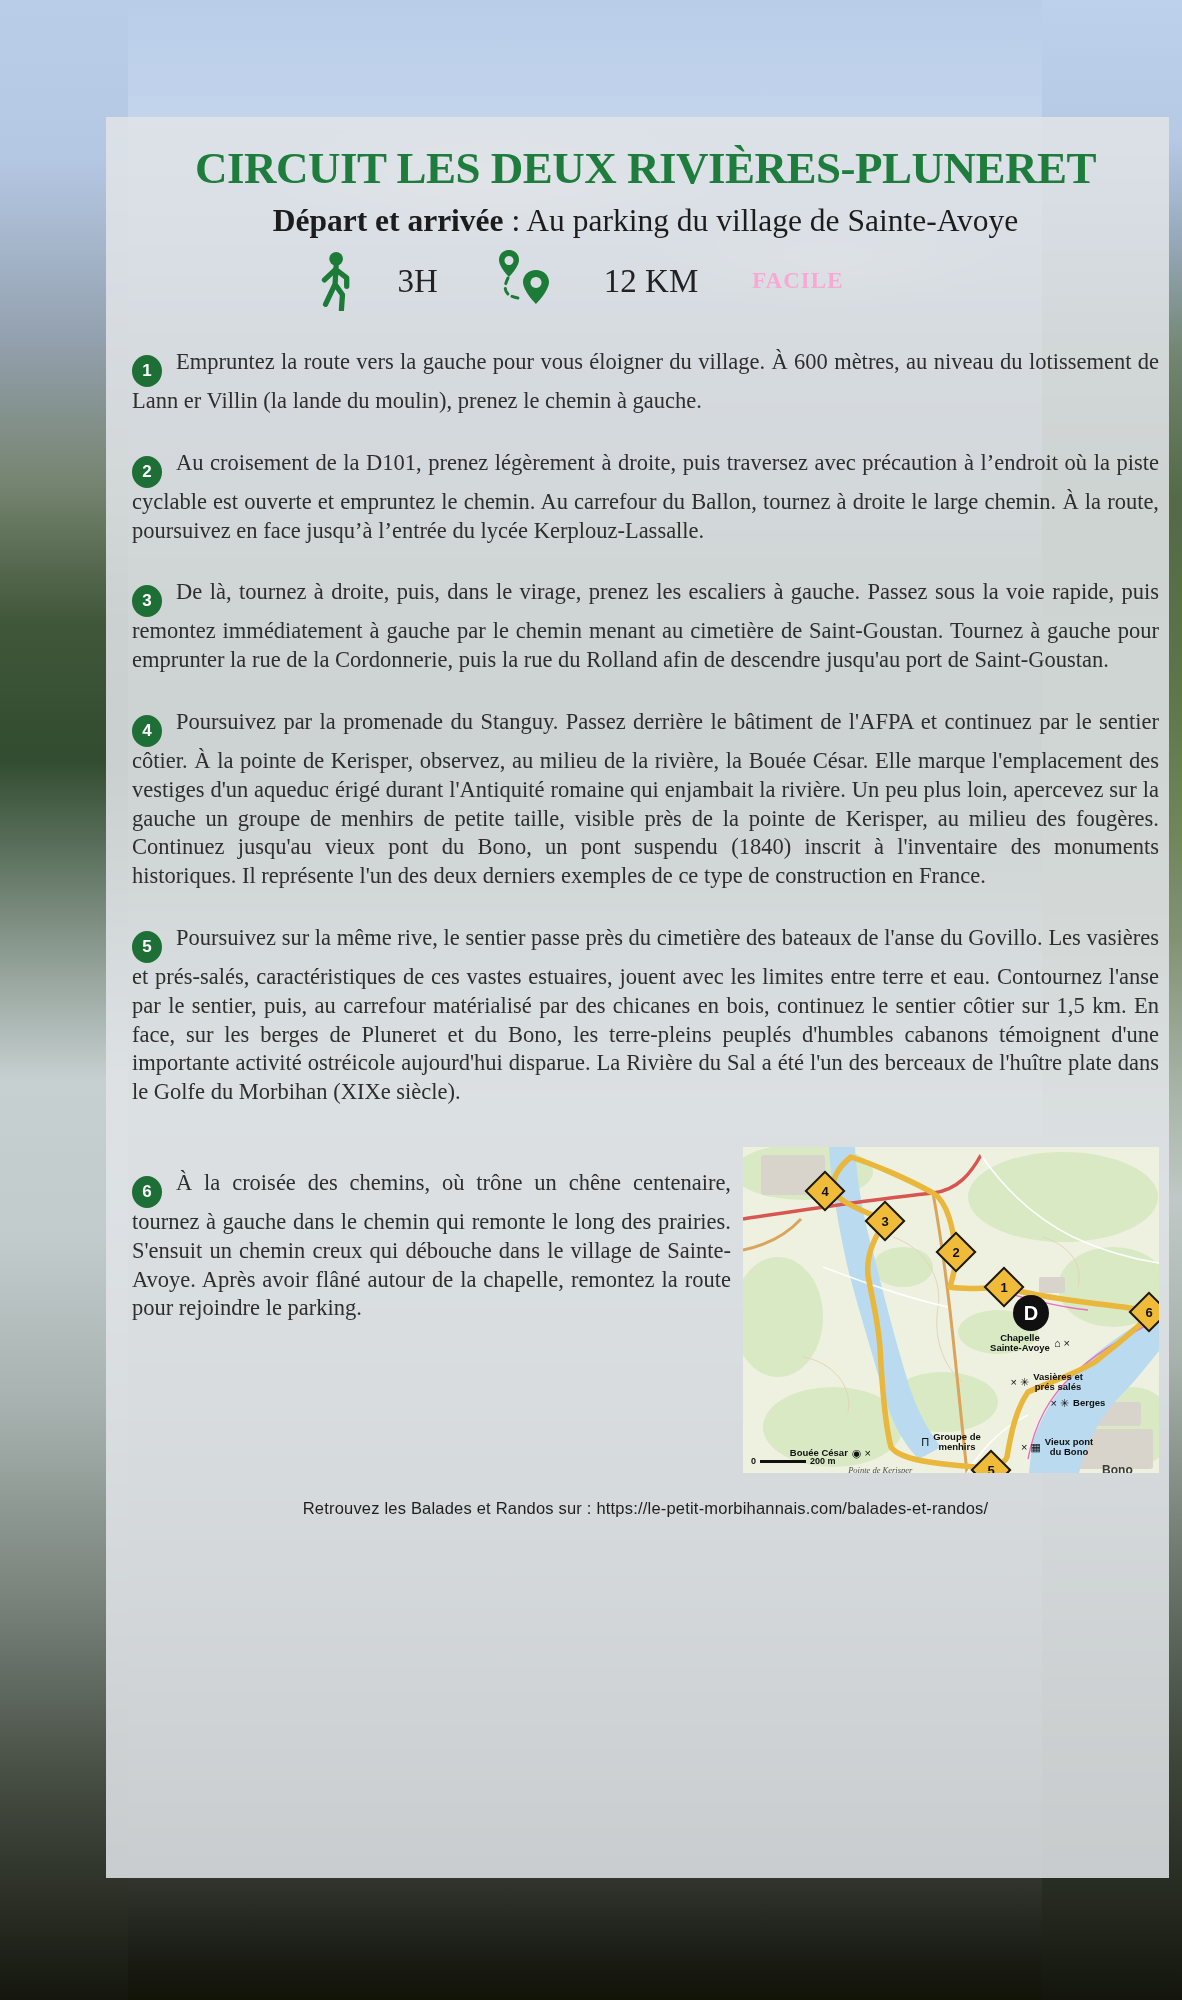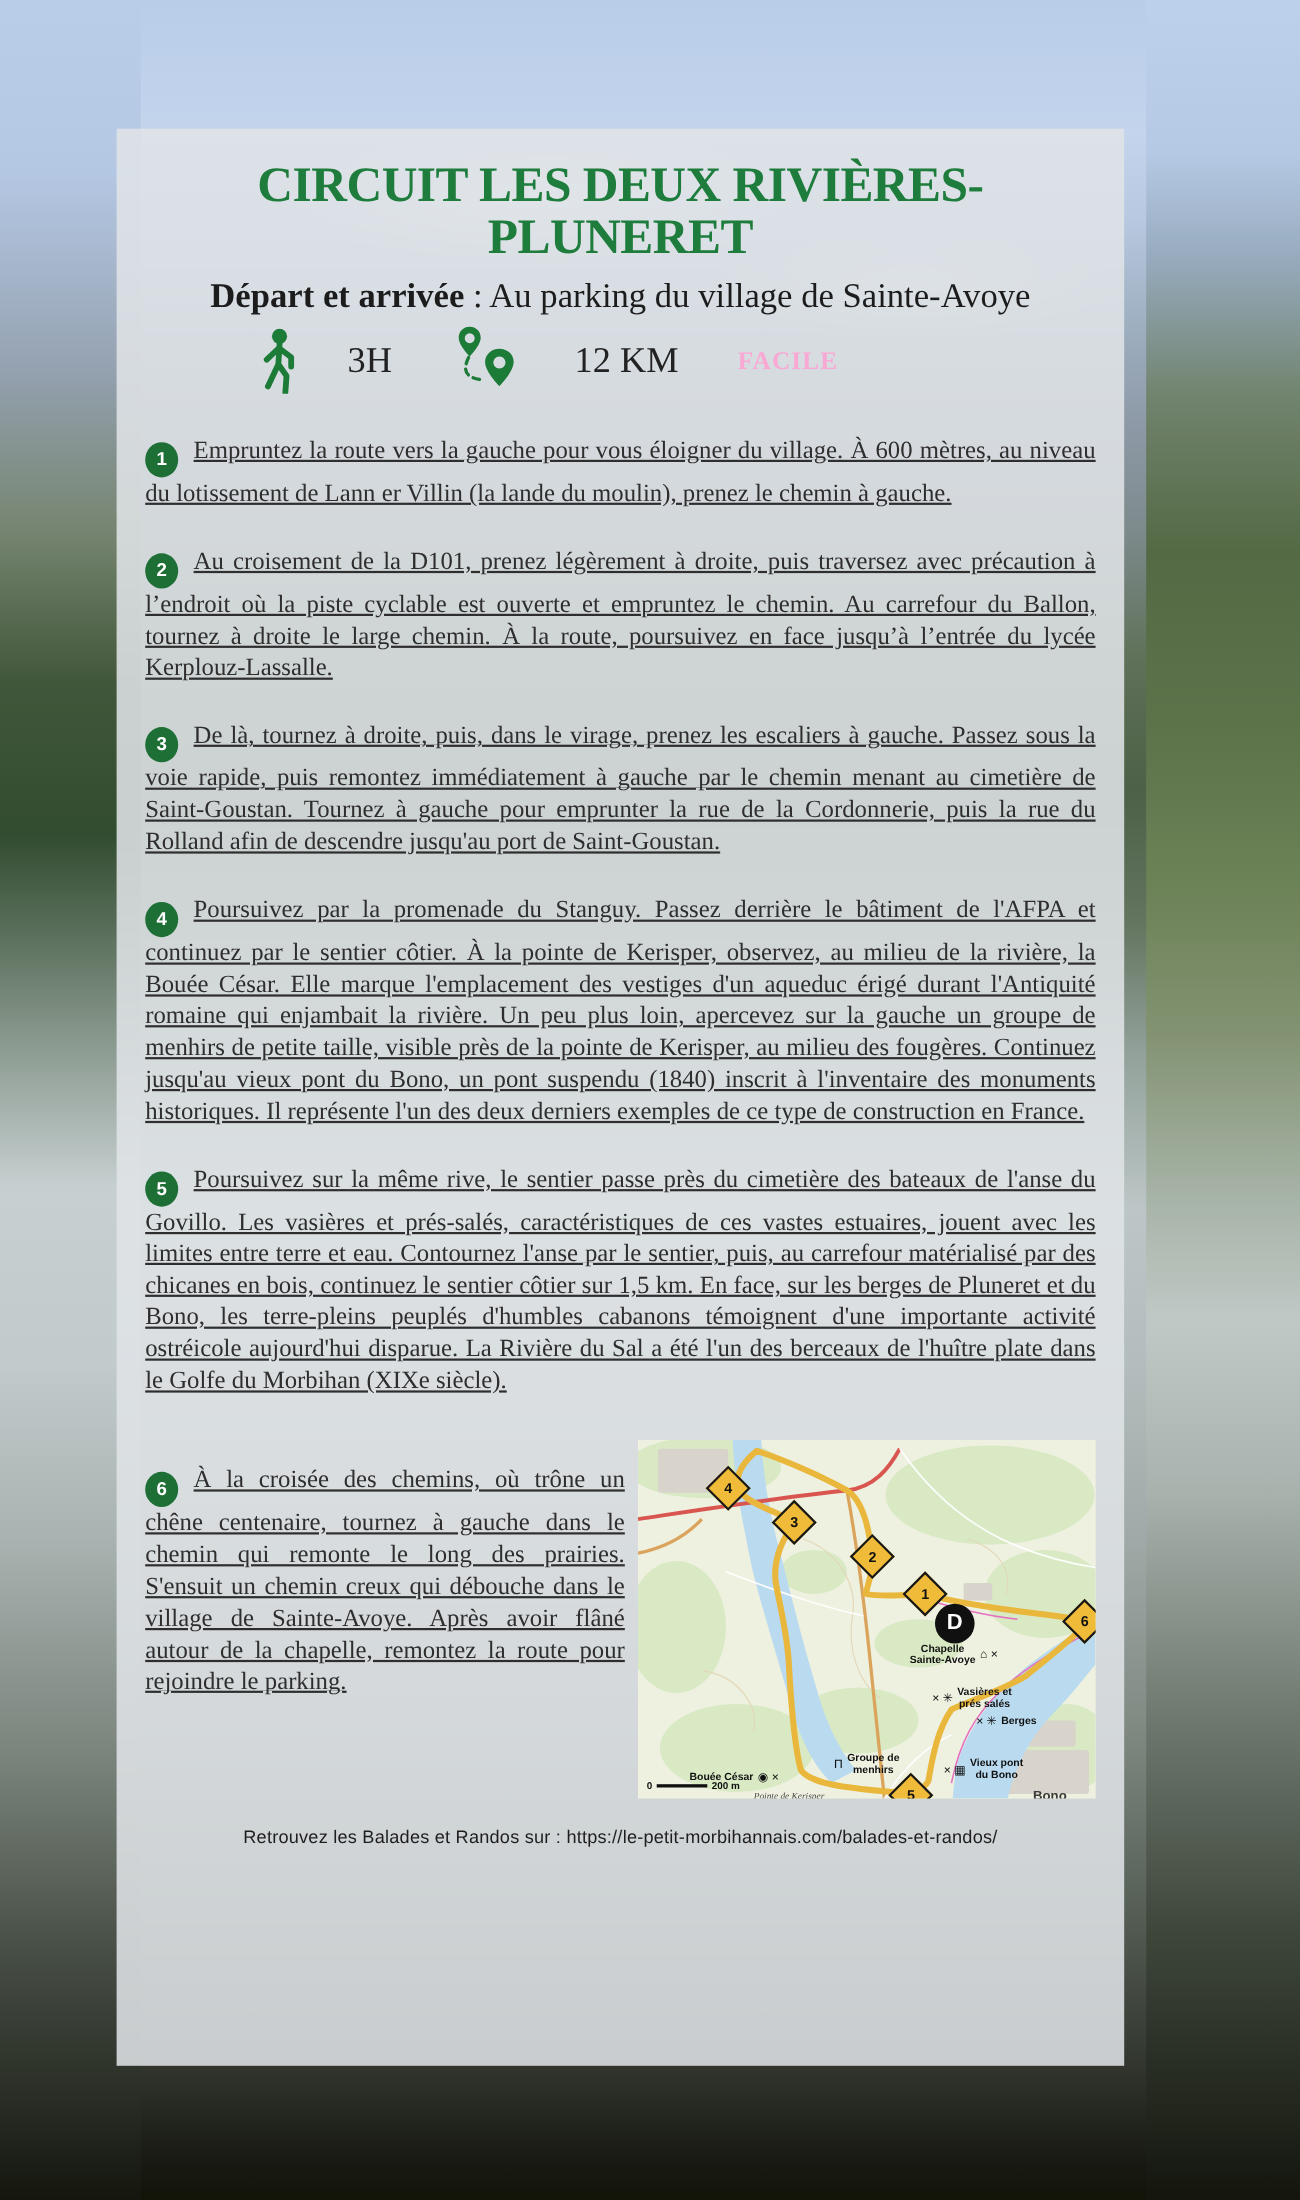--- a/index.html
+++ b/index.html
@@ -16,34 +16,34 @@
       #363b33 93%, #191b14 98%, #131408 100%);}
   .photo::before{content:"";position:absolute;inset:0;
     background:radial-gradient(ellipse 340px 90px at 42% 9%, rgba(255,255,255,.55), transparent 70%),
                radial-gradient(ellipse 260px 70px at 70% 13%, rgba(255,255,255,.35), transparent 70%);}
   .photo-left{position:absolute;left:0;top:0;bottom:0;width:128px;
     background:linear-gradient(180deg,#b9cde9 0%,#b3c6e2 8%,#a2b2c6 13%,#93a0ae 17%,#76856f 24%,#3f5538 31%,#2f4a2e 38%,#7c8d80 46%,#c8d1d2 54%,#c2cccd 62%,#a9b3b1 70%,#79837b 80%,#454c42 89%,#15170f 100%);opacity:.92;}
   .photo-right{position:absolute;right:0;top:0;bottom:0;width:140px;
     background:linear-gradient(180deg,#bdd1ec 0%,#b4c8e4 7%,#93a7b9 12%,#6e8168 18%,#51673f 25%,#5d744a 33%,#6d8356 40%,#82926f 47%,#a3b0a2 54%,#c0c9c6 60%,#a8b2ad 68%,#6d776d 78%,#3c4438 88%,#14160e 100%);opacity:.92;}
 
   
-  .panel{position:absolute;left:106px;top:117px;width:916px;height:1761px;
-    background:rgba(224,227,231,0.87);box-sizing:border-box;padding:26px 26px 0 26px;color:#2c2c2c;}
+  .panel{position:absolute;left:106px;top:117px;width:1063px;height:1761px;
+    background:rgba(224,227,231,0.87);box-sizing:border-box;padding:26px 10px 0 26px;color:#2c2c2c;}
 
   h1.title{margin:2px 0 10px 0;text-align:center;color:#1e7d3c;
     font:700 45px/1.05 "Liberation Serif",serif;letter-spacing:-0.5px;}
   .subtitle{margin:0 0 8px 0;text-align:center;font:400 31.5px/1.2 "Liberation Serif",serif;color:#1c1c1c;}
   .subtitle .sub-b{font-weight:700;margin-top:17px;}
 
   .stats{display:flex;align-items:center;justify-content:center;gap:46px;
     margin:6px 0 34px 0;transform:translateX(-66px);}
   .stat-num{font:400 33px "Liberation Serif",serif;color:#222;}
   .difficulty{font:700 23px "Liberation Serif",serif;color:#f9a8d4;letter-spacing:1px;margin-left:8px;}
 
-  .step{margin:0 0 33px 0;text-align:justify;font:400 22.5px/1.28 "Liberation Serif",serif;color:#2e2e2e;text-decoration:underline;}
+  .step{margin:0 0 33px 0;text-align:justify;font:400 22.5px/1.28 "Liberation Serif",serif;color:#2e2e2e;}
   .badge{display:inline-flex;align-items:center;justify-content:center;width:30px;height:32px;
     border-radius:50%;background:#1d6f35;color:#fff;font:700 17px "Liberation Sans",sans-serif;
     margin-right:14px;vertical-align:-7px;}
 
   .row6{display:flex;align-items:flex-start;gap:12px;margin-top:40px;}
   .step6wrap{flex:1;padding-top:22px;}
   .step6wrap .step{margin:0;}
 
   
   .map{position:relative;width:416px;height:326px;flex:none;overflow:hidden;background:#eef1e0;}

